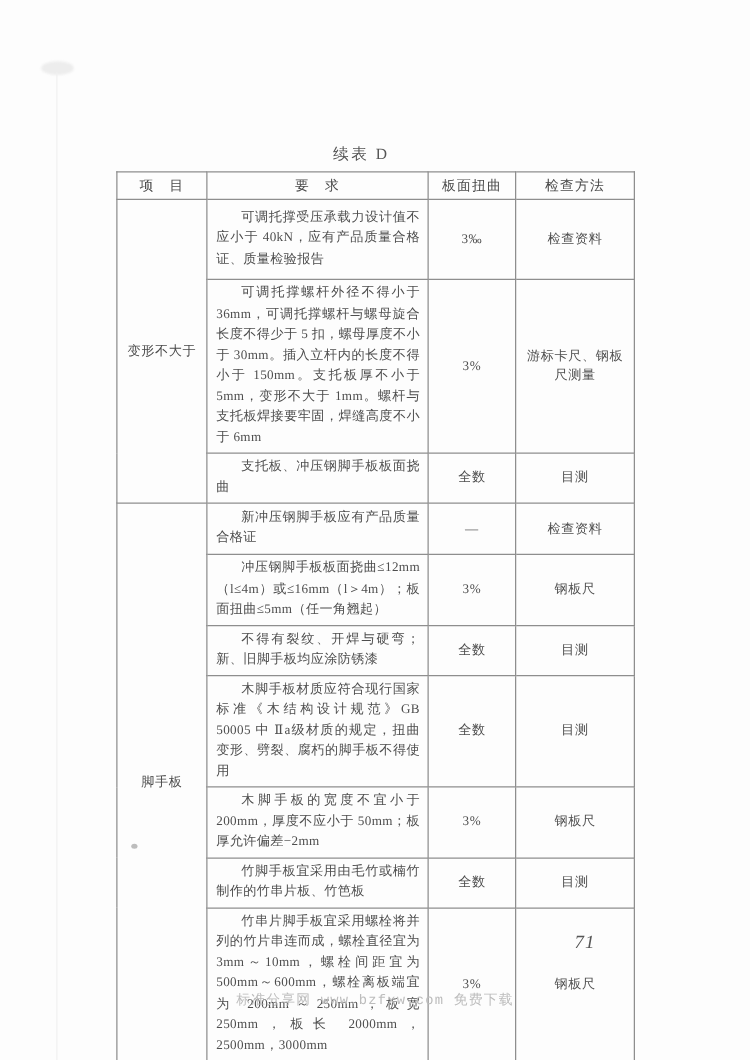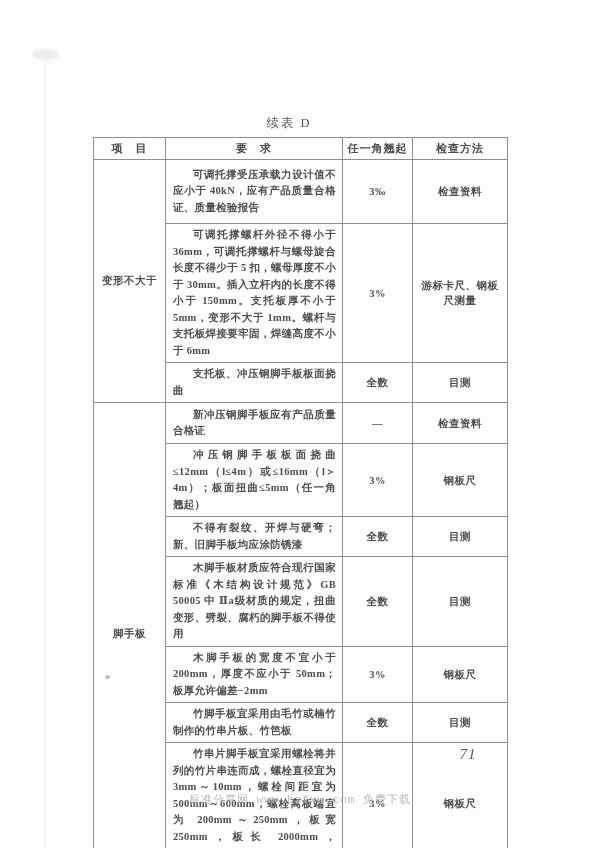--- a/index.html
+++ b/index.html
@@ -54,21 +54,21 @@
     left: 93px; top: 137px;
     width: 414px;
     border-collapse: collapse;
     table-layout: fixed;
     font-size: 10.5px;
     color: #4e4e4e;
   }
   table.main td, table.main th {
     border: 1px solid #8e8e8e;
     vertical-align: middle;
-    font-weight: bold;
+    font-weight: normal;
   }
   th.hdr {
     font-size: 11px;
     text-align: center;
     letter-spacing: 1px;
     color: #4a4a4a;
     height: 22px;
   }
   td.group {
     text-align: center;
@@ -133,21 +133,21 @@
     <colgroup>
       <col style="width:72px">
       <col style="width:177px">
       <col style="width:70px">
       <col style="width:95px">
     </colgroup>
     <thead>
       <tr>
         <th class="hdr">项　目</th>
         <th class="hdr">要　求</th>
-        <th class="hdr">任一角翘起</th>
+        <th class="hdr">板面扭曲</th>
         <th class="hdr">检查方法</th>
       </tr>
     </thead>
     <tbody>
       <tr class="h64">
         <td class="group" rowspan="3">变形不大于</td>
         <td class="req">
             <div>可调托撑受压承载力设计值不应小于 40kN，应有产品质量合格证、质量检验报告</div>
           </td>
         <td class="ctr">3‰</td>

